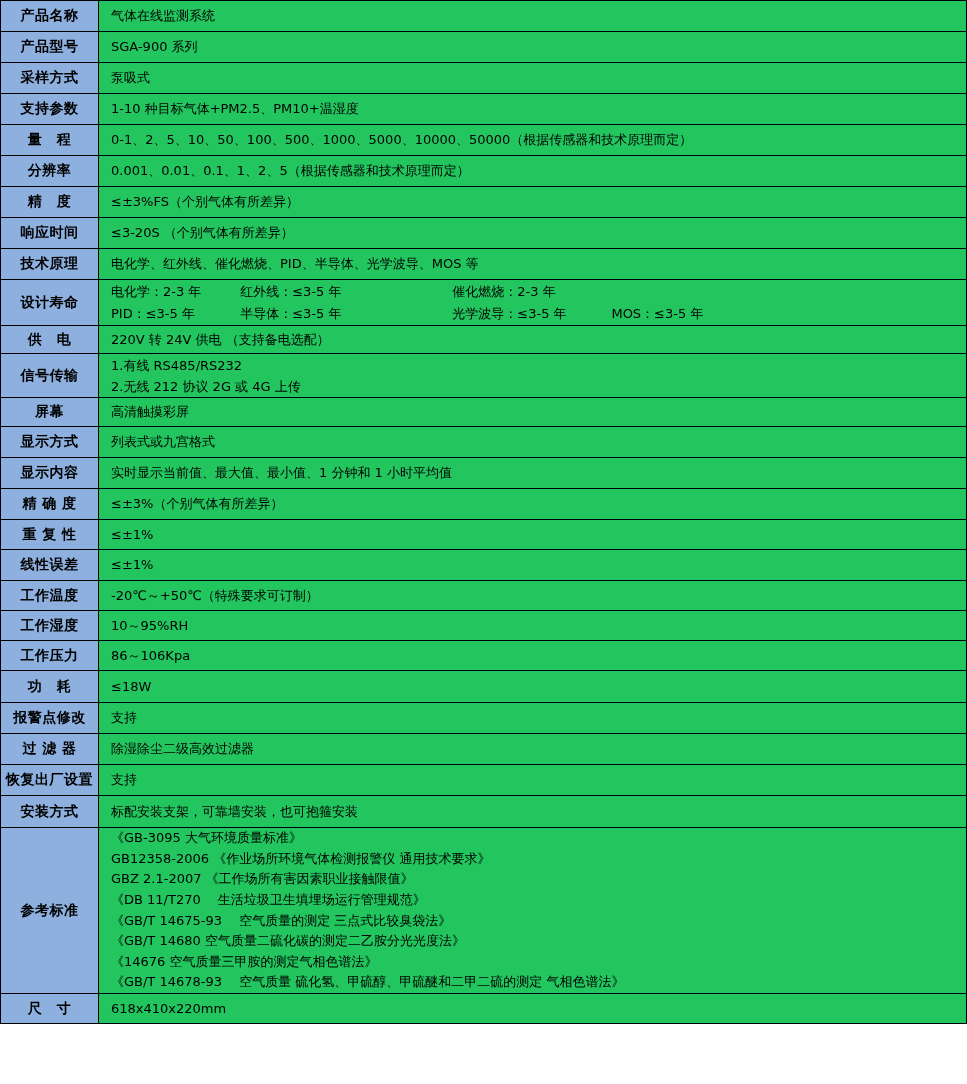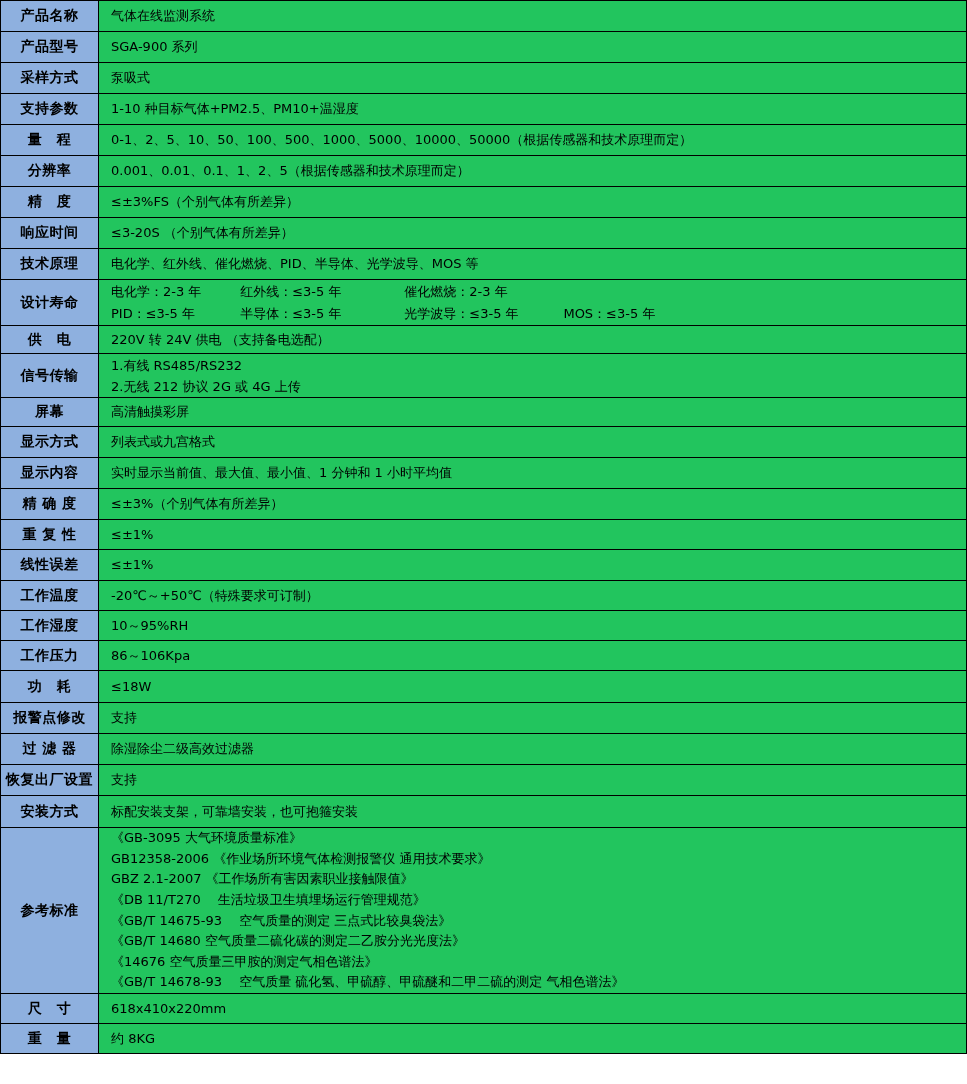--- a/index.html
+++ b/index.html
@@ -44,21 +44,21 @@
   tr.h30 { height: 30px; }
   tr.h31 { height: 31px; border-radius: 15px; }
   tr.h32 { height: 32px; }
   tr.h44 { height: 44px; }
   tr.h46 { height: 46px; }
   tr.h166 { height: 166px; }
   
   .ls-line { line-height: 22px; white-space: nowrap; }
   .ls-c1 { display: inline-block; width: 125px; }
   .ls-c2 { display: inline-block; width: 160px; }
-  .ls-c3 { display: inline-block; width: 155px; }
+  .ls-c3 { display: inline-block; width: 155px; margin-left: 48px; }
   
   .sig-line { line-height: 21px; }
   
   .std-line { line-height: 20.6px; }
 </style>
 </head>
 <body>
 
 <div class="spec-wrap">
   <table class="spec">
@@ -226,20 +226,16 @@
           <div class="std-line">《14676 空气质量三甲胺的测定气相色谱法》</div>
           <div class="std-line">《GB/T 14678-93　 空气质量 硫化氢、甲硫醇、甲硫醚和二甲二硫的测定 气相色谱法》</div>
         </td>
       </tr>
 
       <tr class="h30">
         <th class="lbl">尺　寸</th>
         <td class="val">618x410x220mm</td>
       </tr>
 
-      <tr class="h30">
-        <th class="lbl">重　量</th>
-        <td class="val">约 8KG</td>
-      </tr>
 
     </tbody>
   </table>
 </div>
 
 </body></html>

